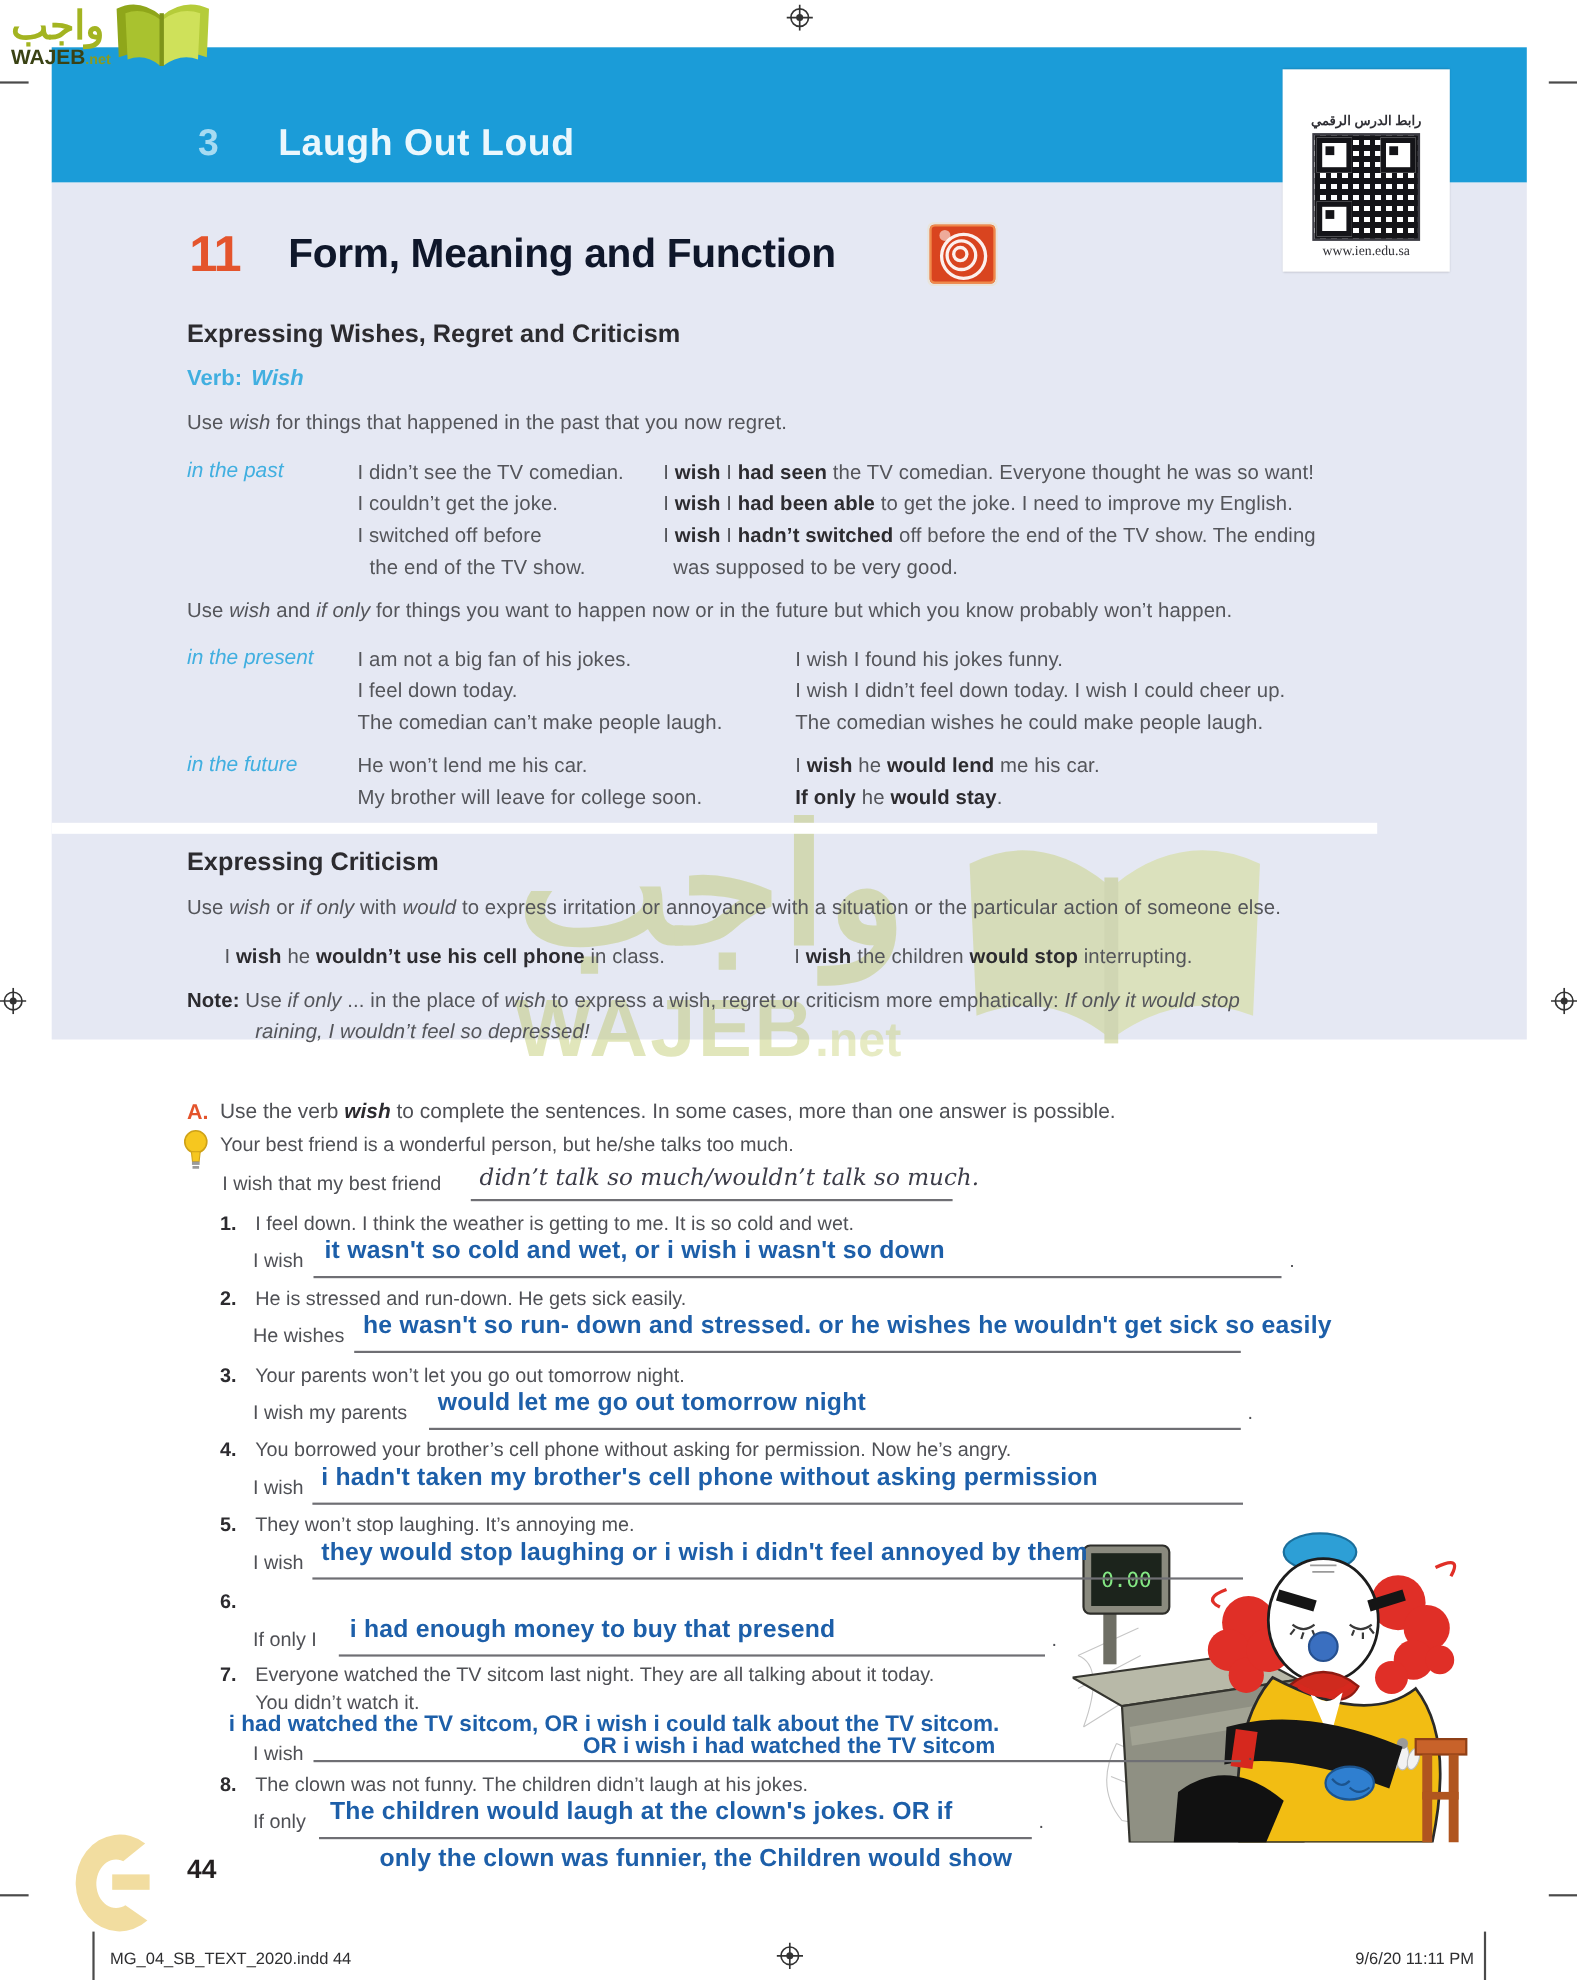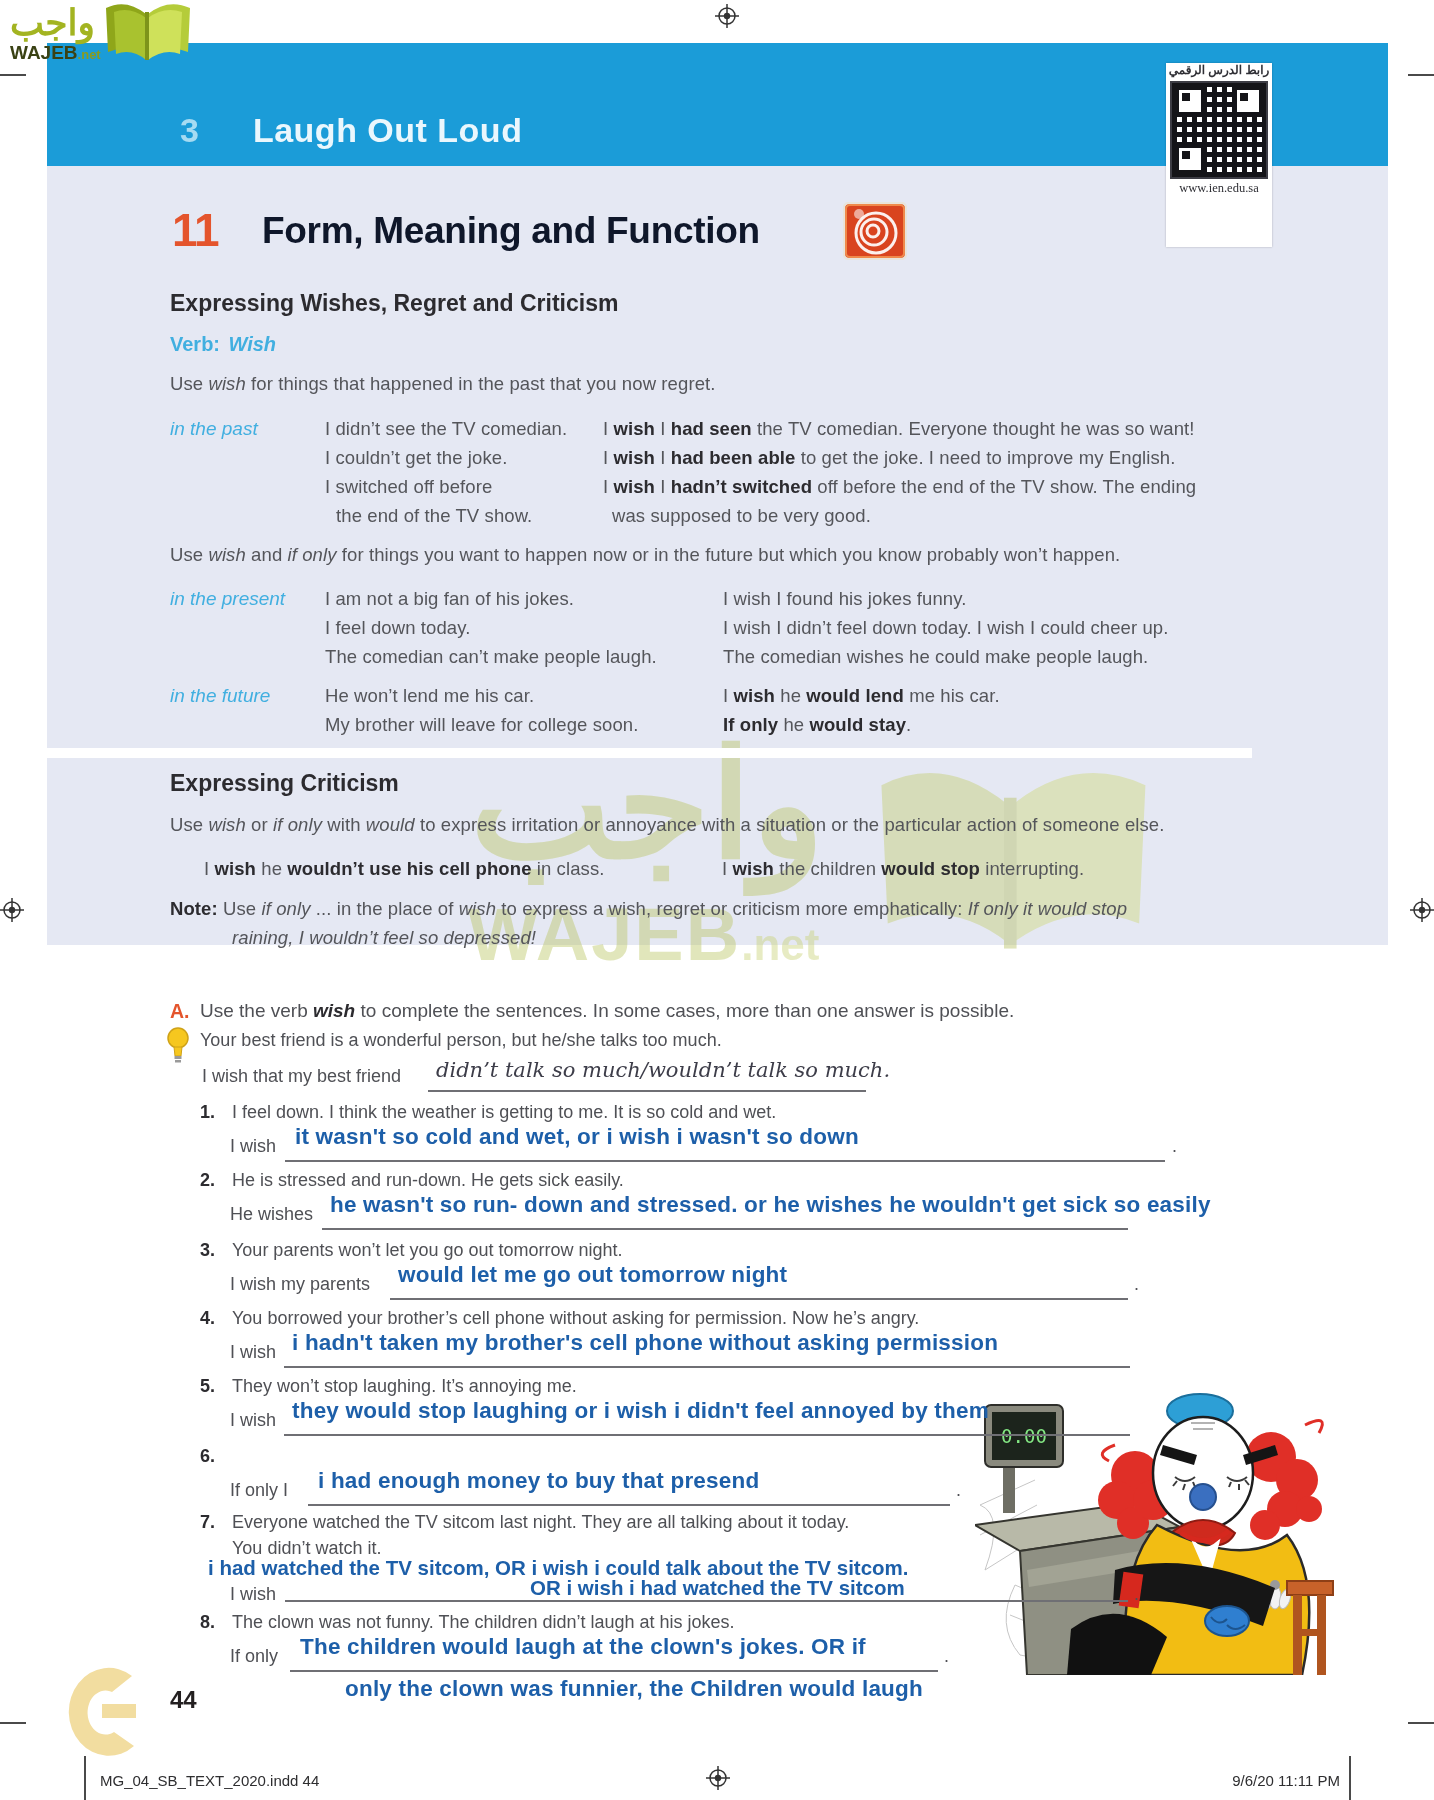--- a/index.html
+++ b/index.html
@@ -102,21 +102,21 @@
       <path d="M52 16 Q68 4 86 10 L84 52 Q68 46 52 58 Z" fill="#cfe15a"></path>
       <rect x="49" y="10" width="4" height="48" fill="#7e941a"></rect>
     </svg>
   </div>
 
   <div id="header-bar" class="abs" style="left:47px;top:43px;width:1341px;height:123px;display:flex;align-items:flex-end;padding:0 0 16px 133px;box-sizing:border-box">
     <span class="unit-num">3</span>
     <span class="unit-title" style="margin-left:54px">Laugh Out Loud</span>
   </div>
 
-  <div id="qr-box" class="abs z3" style="left:1166px;top:63px;width:106px;height:184px;box-sizing:border-box;">
+  <div id="qr-box" class="abs z3" style="left:1166px;top:63px;width:152px;height:184px;box-sizing:border-box;padding-top:40px">
     <div class="qr-caption">رابط الدرس الرقمي</div>
     <div class="qr-fake" style="width:94px;height:94px;margin:4px auto 2px auto">
       <div class="finder" style="left:2px;top:2px"></div>
       <div class="finder" style="right:2px;top:2px"></div>
       <div class="finder" style="left:2px;bottom:2px"></div>
     </div>
     <div class="qr-url">www.ien.edu.sa</div>
   </div>
 
   <div class="abs" style="left:47px;top:166px;width:1341px;height:779px;background:#e5e8f3"></div>
@@ -246,21 +246,21 @@
   <div class="abs z2 blue-ans-sm" style="left:530px;top:1576px">OR i wish i had watched the TV sitcom</div>
   <div class="abs z2 uline" style="left:285px;top:1600px;width:843px"></div>
   <div class="abs z2 period" style="left:1134px;top:1584px">.</div>
 
   <div class="abs z2 num" style="left:200px;top:1612px">8.</div>
   <div class="abs z2 prompt" style="left:232px;top:1612px">The clown was not funny. The children didn’t laugh at his jokes.</div>
   <div class="abs z2 stem" style="left:230px;top:1646px">If only</div>
   <div class="abs z2 blue-ans" style="left:300px;top:1634px">The children would laugh at the clown's jokes. OR if</div>
   <div class="abs z2 uline" style="left:290px;top:1670px;width:648px"></div>
   <div class="abs z2 period" style="left:944px;top:1646px">.</div>
-  <div class="abs z2 blue-ans" style="left:345px;top:1676px">only the clown was funnier, the Children would laugh</div>
+  <div class="abs z2 blue-ans" style="left:345px;top:1676px">only the clown was funnier, the Children would show</div>
 
   <svg class="abs z1" style="left:975px;top:1385px" width="360" height="290" viewBox="0 0 360 290">
 
     <g stroke="#c6c6c6" stroke-width="1" fill="none">
       <path d="M5 120 L60 95 M5 150 L62 120 M10 185 L66 150 M5 120 Q30 130 10 185"></path>
       <path d="M40 200 L110 230 M35 230 L105 258 M45 270 L112 282 M40 200 Q20 240 45 270 M62 212 Q48 245 58 274"></path>
     </g>
 
     <rect x="28" y="80" width="12" height="48" fill="#6e6e64"></rect>
     <rect x="10" y="20" width="78" height="62" rx="6" fill="#8a8a7e" stroke="#2e2e2a" stroke-width="2"></rect>

